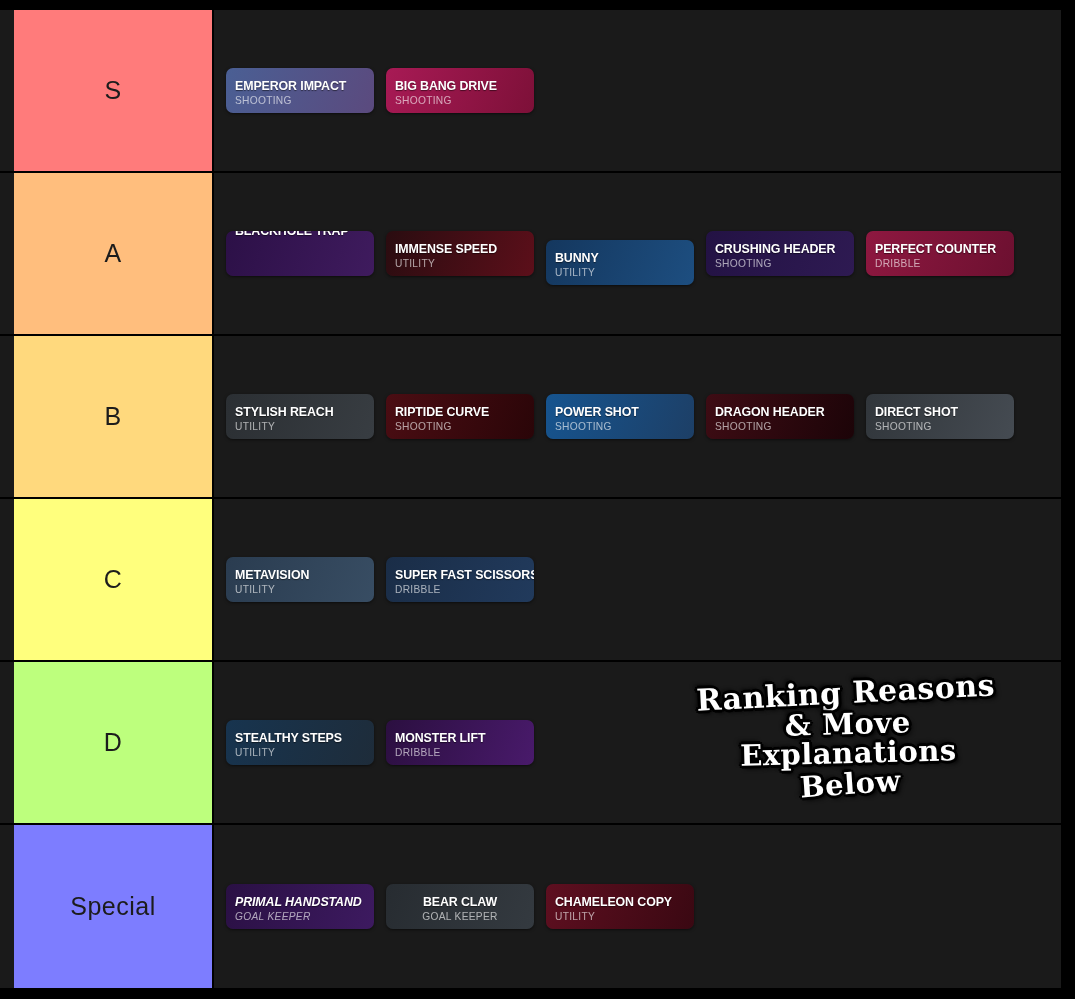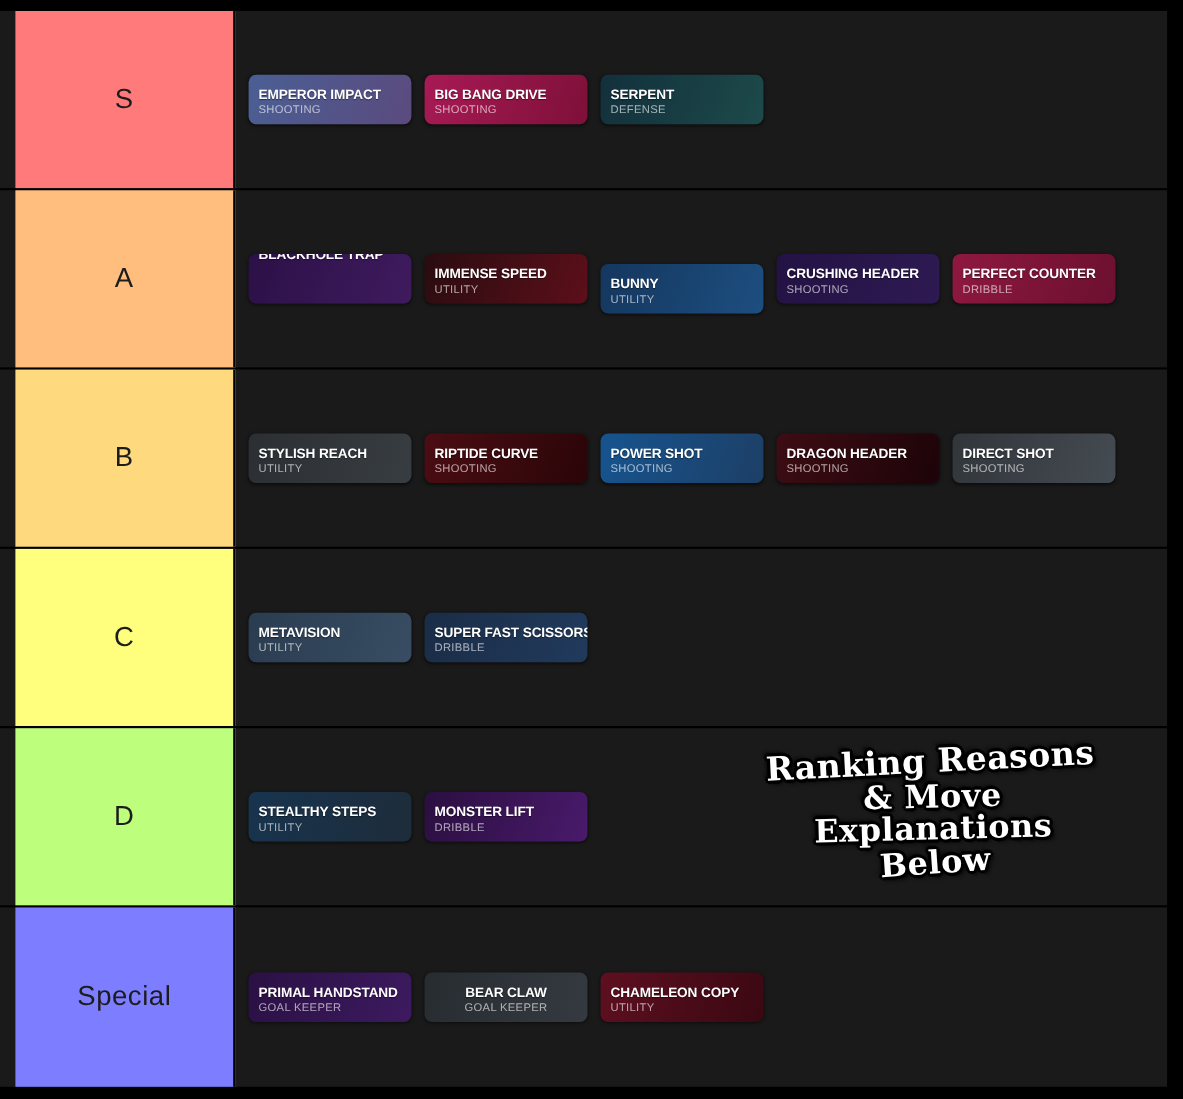--- a/index.html
+++ b/index.html
@@ -128,24 +128,20 @@
       <div class="tier-label" style="background: rgb(255, 123, 123);">S</div>
       <div class="tier-items">
         <div class="card" style="background: linear-gradient(110deg, rgb(74, 95, 148) 0%, rgb(91, 74, 126) 100%);">
           <div class="card-title">EMPEROR IMPACT</div>
           <div class="card-sub">SHOOTING</div>
         </div>
         <div class="card" style="background: linear-gradient(110deg, rgb(168, 26, 85) 0%, rgb(125, 16, 56) 100%);">
           <div class="card-title">BIG BANG DRIVE</div>
           <div class="card-sub">SHOOTING</div>
         </div>
-        <div class="card" style="background: linear-gradient(110deg, rgb(18, 48, 60) 0%, rgb(29, 74, 74) 100%);">
-          <div class="card-title">SERPENT</div>
-          <div class="card-sub">DEFENSE</div>
-        </div>
       </div>
     </div>
     <div class="tier-row" style="height: 163px;">
       <div class="tier-label" style="background: rgb(255, 190, 125);">A</div>
       <div class="tier-items">
         <div class="card" style="background: linear-gradient(110deg, rgb(44, 16, 71) 0%, rgb(63, 27, 94) 100%); gap: 36px;">
           <div class="card-title">BLACKHOLE TRAP</div>
           <div class="card-sub">UTILITY</div>
         </div>
         <div class="card" style="background: linear-gradient(110deg, rgb(42, 12, 16) 0%, rgb(92, 15, 26) 100%);">
@@ -218,21 +214,21 @@
       </div>
       <div id="note">
         <span class="nline l1">Ranking Reasons</span>
         <span class="nline l2">&amp; Move Explanations</span>
         <span class="nline l3">Below</span>
       </div>
     </div>
     <div class="tier-row" style="height: 163px;">
       <div class="tier-label" style="background: rgb(125, 125, 255);">Special</div>
       <div class="tier-items">
-        <div class="card" style="background: linear-gradient(110deg, rgb(42, 16, 68) 0%, rgb(61, 26, 96) 100%);">
+        <div class="card" style="background: linear-gradient(110deg, rgb(42, 16, 68) 0%, rgb(61, 26, 96) 100%); font-style: italic;">
           <div class="card-title">PRIMAL HANDSTAND</div>
           <div class="card-sub">GOAL KEEPER</div>
         </div>
         <div class="card" style="background: linear-gradient(110deg, rgb(39, 44, 49) 0%, rgb(52, 58, 64) 100%); text-align: center;">
           <div class="card-title">BEAR CLAW</div>
           <div class="card-sub">GOAL KEEPER</div>
         </div>
         <div class="card" style="background: linear-gradient(110deg, rgb(94, 15, 32) 0%, rgb(58, 8, 18) 100%);">
           <div class="card-title">CHAMELEON COPY</div>
           <div class="card-sub">UTILITY</div>

